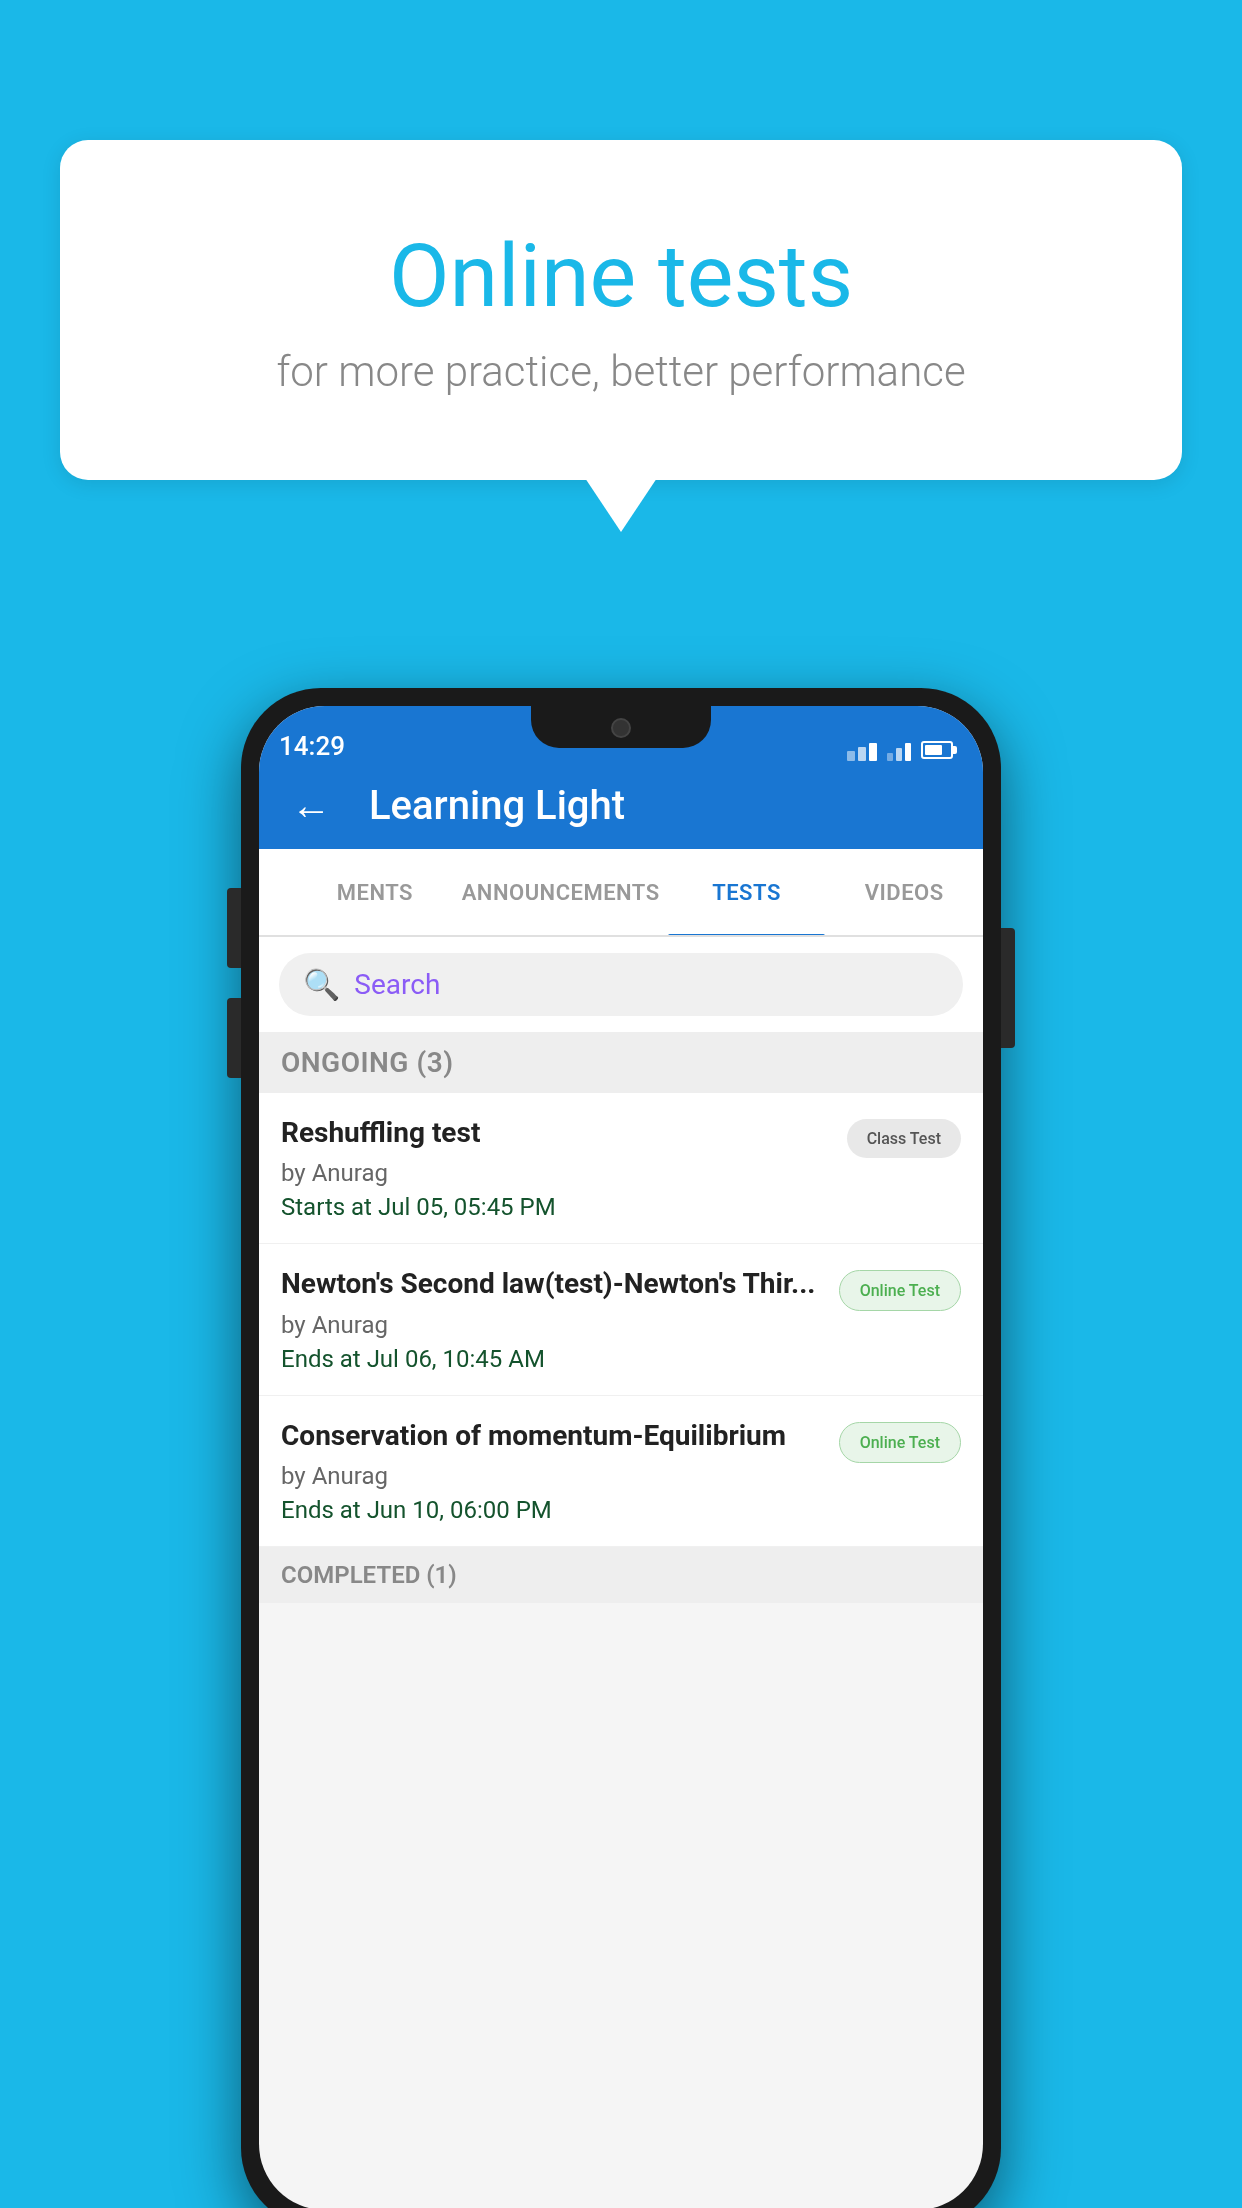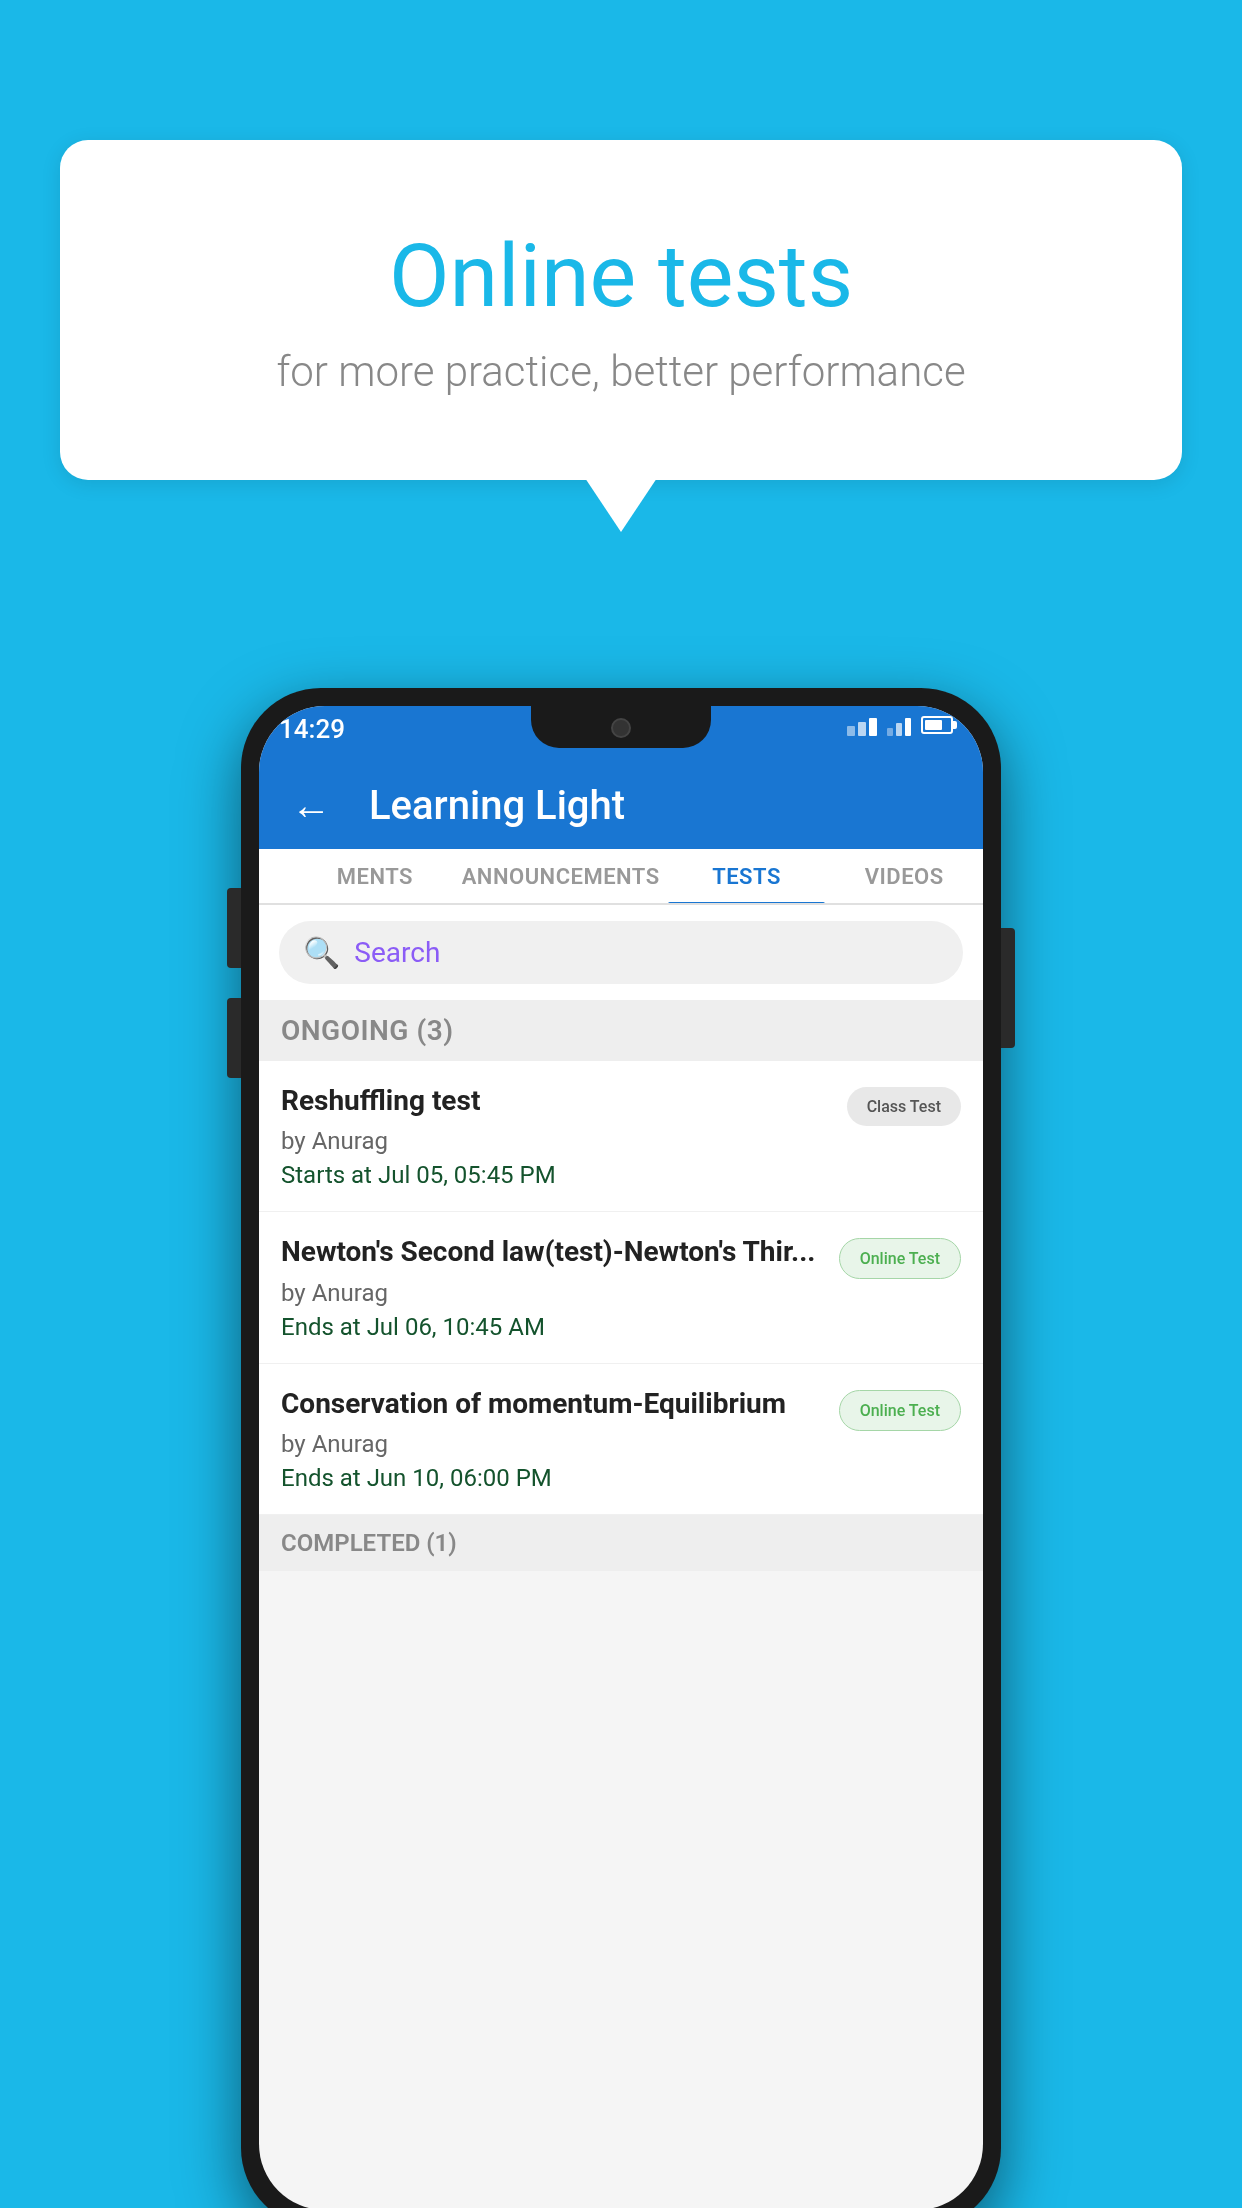--- a/index.html
+++ b/index.html
@@ -104,21 +104,21 @@
       background: #333;
       border-radius: 50%;
       border: 2px solid #444;
     }
 
     
     .status-bar {
       height: 55px;
       background: #1976d2;
       display: flex;
-      align-items: flex-start;
+      align-items: flex-end;
       justify-content: space-between;
       padding: 0 30px 0 20px;
       padding-top: 8px;
     }
 
     .status-time {
       font-size: 26px;
       color: white;
       font-weight: 500;
     }
@@ -187,21 +187,21 @@
       font-size: 40px;
       color: white;
       font-weight: 500;
     }
 
     
     .tabs-container {
       background: white;
       display: flex;
       border-bottom: 2px solid #e0e0e0;
-      height: 56px;
+      height: 88px;
       overflow: hidden;
       padding-left: 37px;
     }
 
     .tab {
       flex: 1;
       display: flex;
       align-items: center;
       justify-content: center;
       font-size: 22px;

